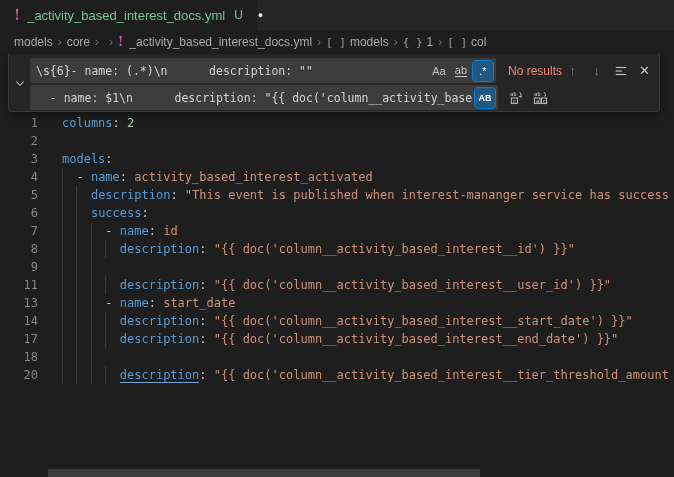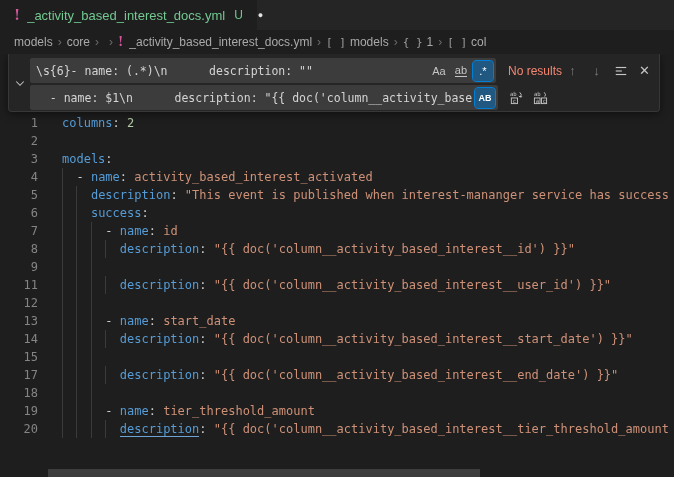--- a/index.html
+++ b/index.html
@@ -125,27 +125,24 @@
       <div class="line"><div class="lnum">1</div><div class="ltext"><span class="tk-k">columns</span><span class="tk-p">: </span><span class="tk-n">2</span></div></div>
       <div class="line"><div class="lnum">2</div><div class="ltext"></div></div>
       <div class="line"><div class="lnum">3</div><div class="ltext"><span class="tk-k">models</span><span class="tk-p">:</span></div></div>
       <div class="line"><div class="lnum">4</div><div class="ltext"><span class="guide" style="left: calc(0ch + 16px);"></span>  <span class="tk-p">- </span><span class="tk-k">name</span><span class="tk-p">: </span><span class="tk-s">activity_based_interest_activated</span></div></div>
       <div class="line"><div class="lnum">5</div><div class="ltext"><span class="guide" style="left: calc(0ch + 16px);"></span><span class="guide" style="left: calc(2ch + 16px);"></span>    <span class="tk-k">description</span><span class="tk-p">: </span><span class="tk-s">"This event is published when interest-mananger service has success</span></div></div>
       <div class="line"><div class="lnum">6</div><div class="ltext"><span class="guide" style="left: calc(0ch + 16px);"></span><span class="guide" style="left: calc(2ch + 16px);"></span>    <span class="tk-k">success</span><span class="tk-p">:</span></div></div>
       <div class="line"><div class="lnum">7</div><div class="ltext"><span class="guide" style="left: calc(0ch + 16px);"></span><span class="guide" style="left: calc(2ch + 16px);"></span><span class="guide" style="left: calc(4ch + 16px);"></span>      <span class="tk-p">- </span><span class="tk-k">name</span><span class="tk-p">: </span><span class="tk-s">id</span></div></div>
       <div class="line"><div class="lnum">8</div><div class="ltext"><span class="guide" style="left: calc(0ch + 16px);"></span><span class="guide" style="left: calc(2ch + 16px);"></span><span class="guide" style="left: calc(4ch + 16px);"></span><span class="guide" style="left: calc(6ch + 16px);"></span>        <span class="tk-k">description</span><span class="tk-p">: </span><span class="tk-s">"{{ doc('column__activity_based_interest__id') }}"</span></div></div>
       <div class="line"><div class="lnum">9</div><div class="ltext"><span class="guide" style="left: calc(0ch + 16px);"></span><span class="guide" style="left: calc(2ch + 16px);"></span><span class="guide" style="left: calc(4ch + 16px);"></span></div></div>
       <div class="line"><div class="lnum">11</div><div class="ltext"><span class="guide" style="left: calc(0ch + 16px);"></span><span class="guide" style="left: calc(2ch + 16px);"></span><span class="guide" style="left: calc(4ch + 16px);"></span><span class="guide" style="left: calc(6ch + 16px);"></span>        <span class="tk-k">description</span><span class="tk-p">: </span><span class="tk-s">"{{ doc('column__activity_based_interest__user_id') }}"</span></div></div>
-      <div class="line"><div class="lnum">12</div><div class="ltext"><span class="guide" style="left: calc(0ch + 16px);"></span><span class="guide" style="left: calc(2ch + 16px);"></span><span class="guide" style="left: calc(4ch + 16px);"></span></div></div>
       <div class="line"><div class="lnum">13</div><div class="ltext"><span class="guide" style="left: calc(0ch + 16px);"></span><span class="guide" style="left: calc(2ch + 16px);"></span><span class="guide" style="left: calc(4ch + 16px);"></span>      <span class="tk-p">- </span><span class="tk-k">name</span><span class="tk-p">: </span><span class="tk-s">start_date</span></div></div>
       <div class="line"><div class="lnum">14</div><div class="ltext"><span class="guide" style="left: calc(0ch + 16px);"></span><span class="guide" style="left: calc(2ch + 16px);"></span><span class="guide" style="left: calc(4ch + 16px);"></span><span class="guide" style="left: calc(6ch + 16px);"></span>        <span class="tk-k">description</span><span class="tk-p">: </span><span class="tk-s">"{{ doc('column__activity_based_interest__start_date') }}"</span></div></div>
-      <div class="line"><div class="lnum">15</div><div class="ltext"><span class="guide" style="left: calc(0ch + 16px);"></span><span class="guide" style="left: calc(2ch + 16px);"></span><span class="guide" style="left: calc(4ch + 16px);"></span></div></div>
       <div class="line"><div class="lnum">17</div><div class="ltext"><span class="guide" style="left: calc(0ch + 16px);"></span><span class="guide" style="left: calc(2ch + 16px);"></span><span class="guide" style="left: calc(4ch + 16px);"></span><span class="guide" style="left: calc(6ch + 16px);"></span>        <span class="tk-k">description</span><span class="tk-p">: </span><span class="tk-s">"{{ doc('column__activity_based_interest__end_date') }}"</span></div></div>
       <div class="line"><div class="lnum">18</div><div class="ltext"><span class="guide" style="left: calc(0ch + 16px);"></span><span class="guide" style="left: calc(2ch + 16px);"></span><span class="guide" style="left: calc(4ch + 16px);"></span></div></div>
-      <div class="line"><div class="lnum">19</div><div class="ltext"><span class="guide" style="left: calc(0ch + 16px);"></span><span class="guide" style="left: calc(2ch + 16px);"></span><span class="guide" style="left: calc(4ch + 16px);"></span>      <span class="tk-p">- </span><span class="tk-k">name</span><span class="tk-p">: </span><span class="tk-s">tier_threshold_amount</span></div></div>
       <div class="line"><div class="lnum">20</div><div class="ltext"><span class="guide" style="left: calc(0ch + 16px);"></span><span class="guide" style="left: calc(2ch + 16px);"></span><span class="guide" style="left: calc(4ch + 16px);"></span><span class="guide" style="left: calc(6ch + 16px);"></span>        <span class="tk-k tk-u">description</span><span class="tk-p">: </span><span class="tk-s">"{{ doc('column__activity_based_interest__tier_threshold_amount</span></div></div>
     </div>
 
   <div class="findwidget">
     <div class="fw-chevron">
       <svg width="12" height="12" viewBox="0 0 16 16">
           <path d="M3 6l5 5 5-5" fill="none" stroke="#c5c5c5" stroke-width="1.4"></path>
         </svg>
     </div>
 

